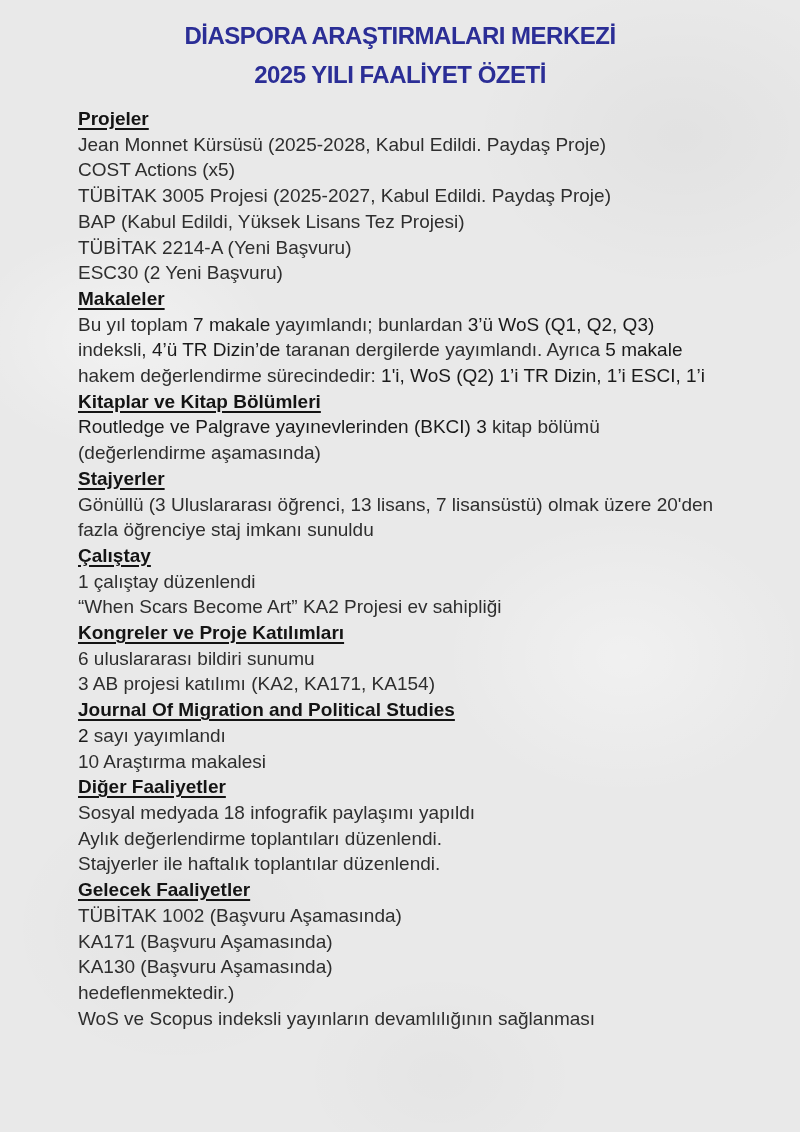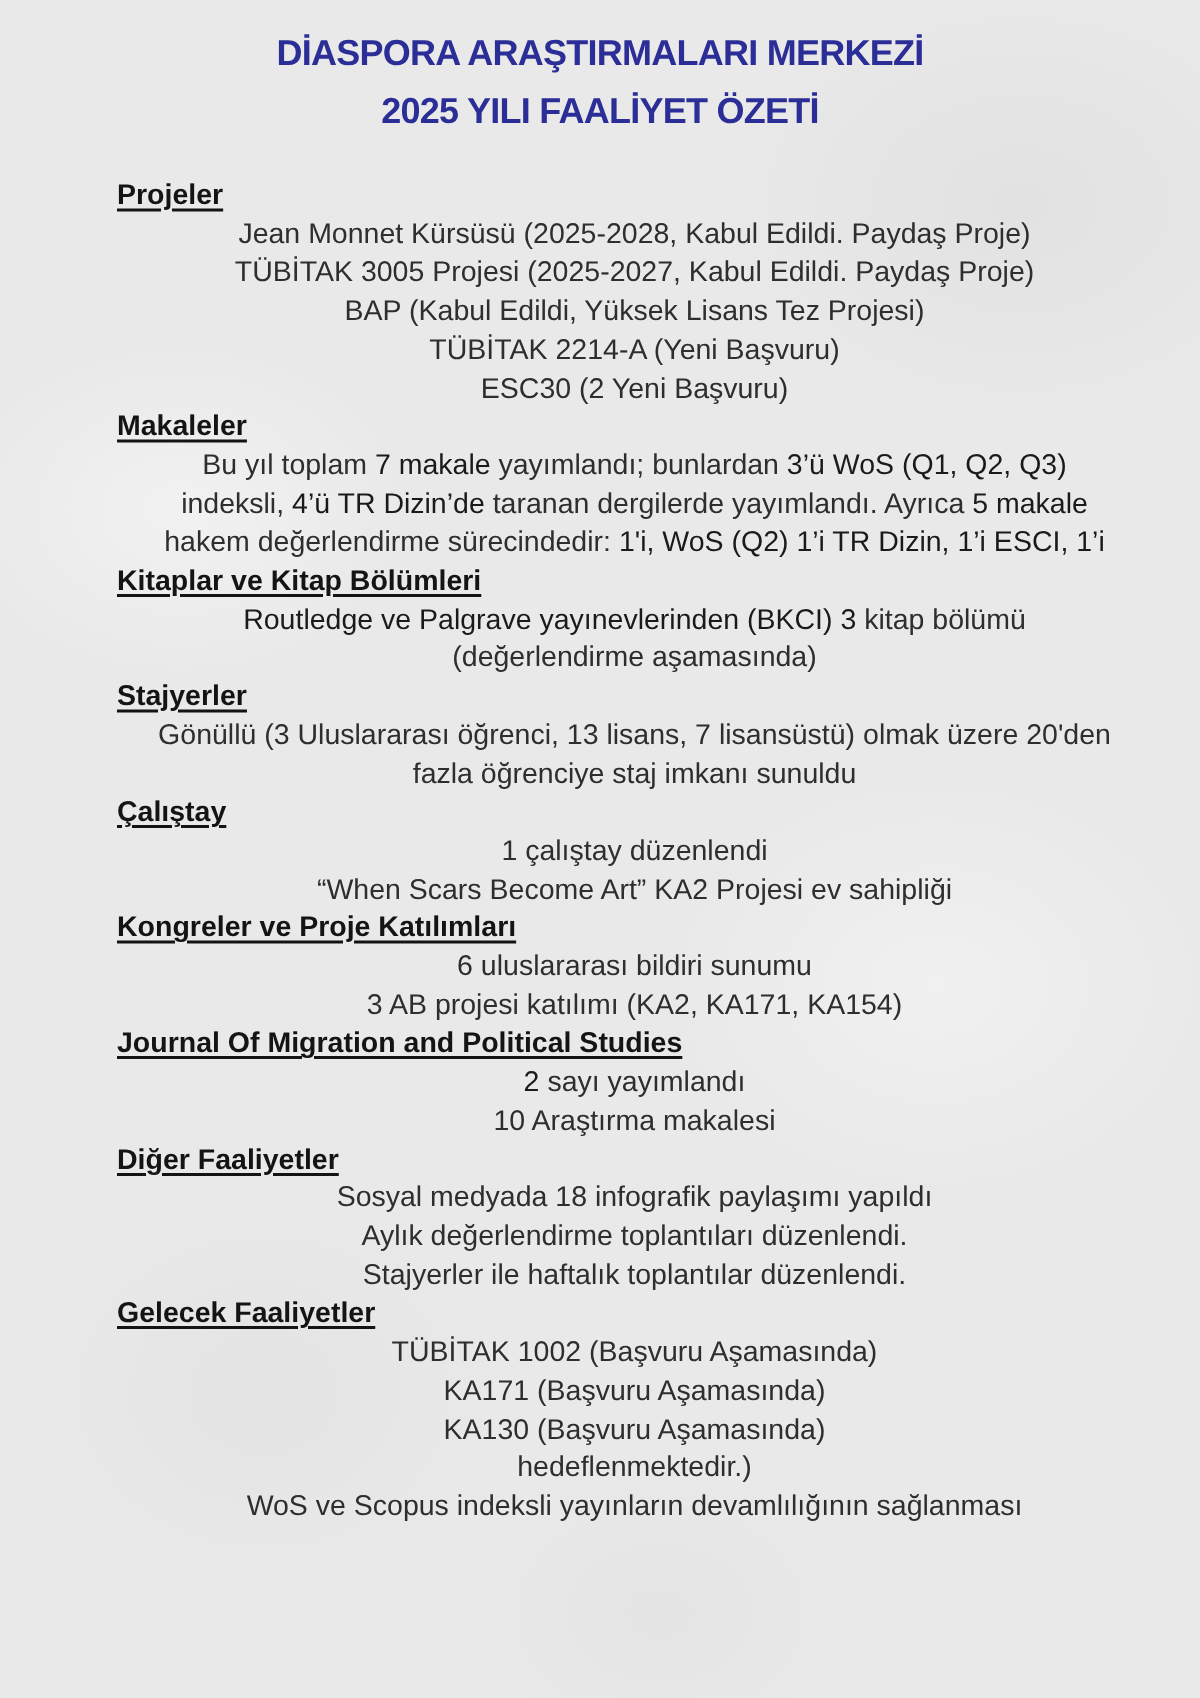--- a/index.html
+++ b/index.html
@@ -28,51 +28,52 @@
   .page-title {
     margin-top: 16px;
     text-align: center;
     font-size: 24px;
     line-height: 39px;
     font-weight: bold;
     letter-spacing: -0.5px;
     color: var(--title-color);
   }
   .content {
-    margin: 24px 0 0 78px;
+    margin: 12px 0 0 78px;
     width: 690px;
     font-size: 19px;
     line-height: 25.7px;
     color: var(--text-color);
   }
   .heading {
     font-weight: bold;
     color: var(--heading-color);
     text-decoration: underline;
     text-decoration-thickness: 2px;
     text-underline-offset: 3px;
     white-space: nowrap;
   }
-  .line { white-space: nowrap; text-align: center; }
+  .line { white-space: nowrap; }
   .line .b {
     font-weight: normal;
     color: var(--bold-color);
   }
 </style>
 </head>
 <body>
 
 <div class="page-title">
   <div>DİASPORA ARAŞTIRMALARI MERKEZİ</div>
   <div>2025 YILI FAALİYET ÖZETİ</div>
 </div>
 
 <div class="content">
     <div class="heading">Projeler</div>
     <div class="line"><span>Jean Monnet Kürsüsü (2025-2028, Kabul Edildi. Paydaş Proje)</span></div>
+    <div class="line"><span>COST Actions (x5)</span></div>
     <div class="line"><span>TÜBİTAK 3005 Projesi (2025-2027, Kabul Edildi. Paydaş Proje)</span></div>
     <div class="line"><span>BAP (Kabul Edildi, Yüksek Lisans Tez Projesi)</span></div>
     <div class="line"><span>TÜBİTAK 2214-A (Yeni Başvuru)</span></div>
     <div class="line"><span>ESC30 (2 Yeni Başvuru)</span></div>
     <div class="heading">Makaleler</div>
     <div class="line"><span>Bu yıl toplam </span><span class="b">7 makale</span><span> yayımlandı; bunlardan </span><span class="b">3’ü WoS (Q1, Q2, Q3)</span></div>
     <div class="line"><span>indeksli, </span><span class="b">4’ü TR Dizin’de</span><span> taranan dergilerde yayımlandı. Ayrıca </span><span class="b">5 makale</span></div>
     <div class="line"><span>hakem değerlendirme sürecindedir: </span><span class="b">1'i, WoS (Q2) 1’i TR Dizin, 1’i ESCI, 1’i</span></div>
     <div class="heading">Kitaplar ve Kitap Bölümleri</div>
     <div class="line"><span class="b">Routledge ve Palgrave yayınevlerinden (BKCI) 3</span><span> kitap bölümü</span></div>

